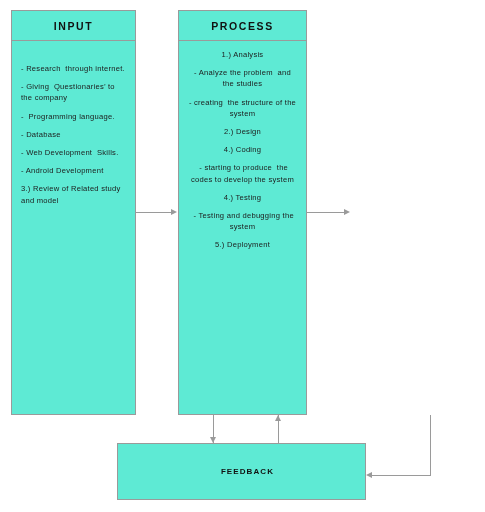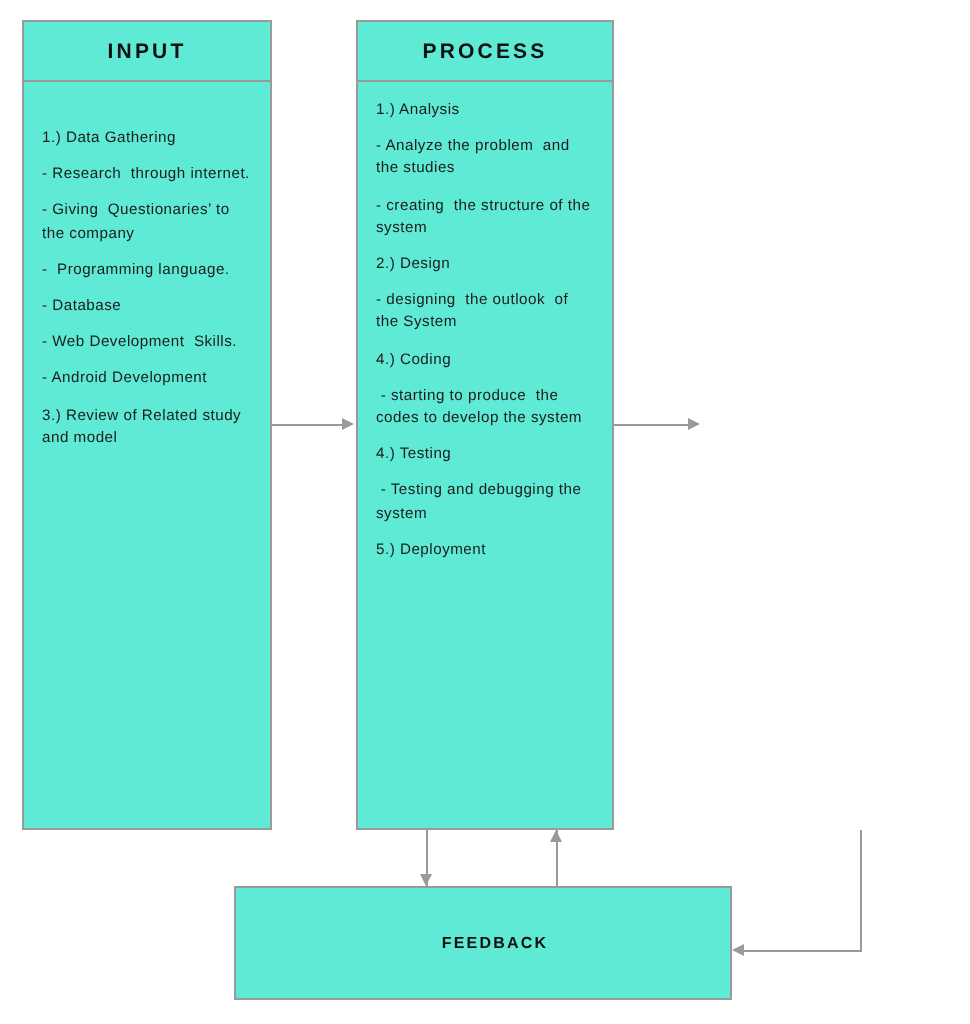--- a/index.html
+++ b/index.html
@@ -65,21 +65,21 @@
     font-size: 7.6px;
     line-height: 11.2px;
     color: #1c1c1c;
     margin: 0 0 7px 0;
     letter-spacing: 0.25px;
     white-space: pre-wrap;
   }
 
   
   #input-box   { left: 11px;  top: 10px; width: 125px; height: 405px; }
-  #process-box { left: 178px; top: 10px; width: 129px; height: 405px; }
+  #process-box { left: 178px; top: 10px; width: 129px; height: 405px; text-align: center; }
   #output-box  { left: 350px; top: 10px; width: 128px; height: 405px; }
 
   #input-box  .col-body { padding-top: 22px; }
   #process-box .col-body { padding-top: 8px; }
 
   .output-text {
     position: absolute;
     left: 0;
     right: 0;
     top: 152px;
@@ -148,41 +148,39 @@
 </head>
 <body>
 
 <div class="canvas">
 
   <div class="box" id="input-box">
     <div class="col-header">
       <span>INPUT</span>
     </div>
     <div class="col-body">
-      <p class="line">1.) Data Gathering</p>
       <p class="line">- Research  through internet.</p>
       <p class="line">- Giving  Questionaries’ to the company</p>
       <p class="line">-  Programming language.</p>
       <p class="line">- Database</p>
       <p class="line">- Web Development  Skills.</p>
       <p class="line">- Android Development</p>
       <p class="line">3.) Review of Related study and model</p>
     </div>
   </div>
 
   <div class="box" id="process-box">
     <div class="col-header">
       <span>PROCESS</span>
     </div>
     <div class="col-body">
       <p class="line">1.) Analysis</p>
       <p class="line">- Analyze the problem  and the studies</p>
       <p class="line">- creating  the structure of the system</p>
       <p class="line">2.) Design</p>
-      <p class="line">- designing  the outlook  of the System</p>
       <p class="line">4.) Coding</p>
       <p class="line"> - starting to produce  the codes to develop the system</p>
       <p class="line">4.) Testing</p>
       <p class="line"> - Testing and debugging the system</p>
       <p class="line">5.) Deployment</p>
     </div>
   </div>
 
 
   <div class="box" id="feedback-box">

